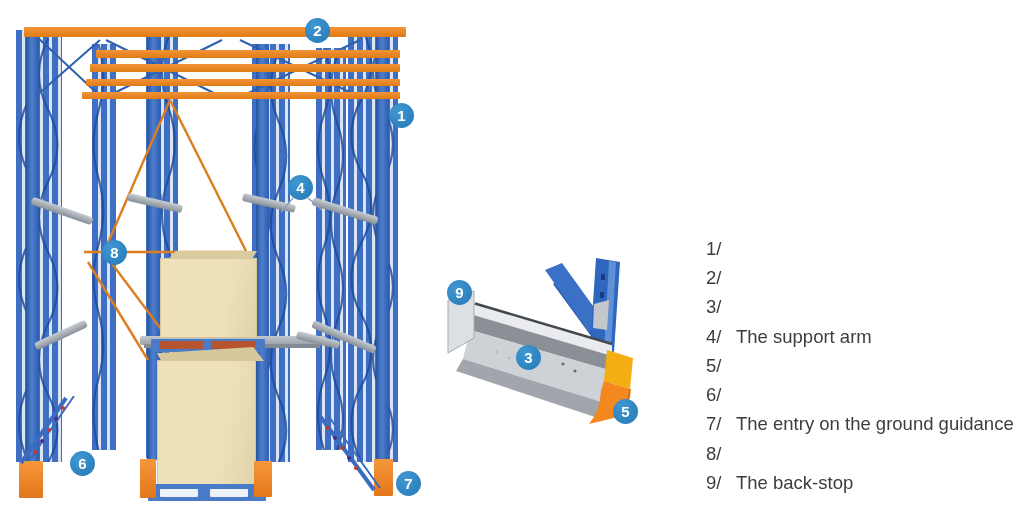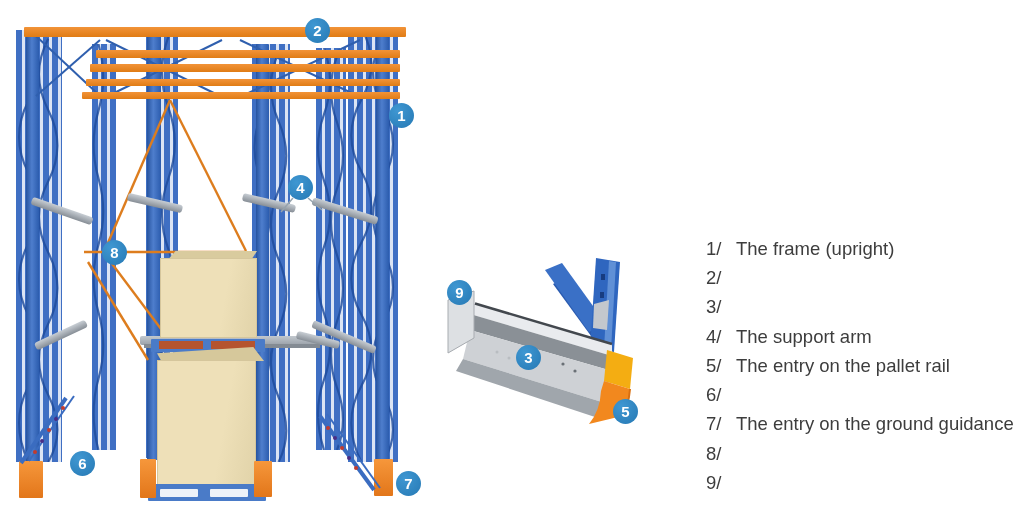--- a/index.html
+++ b/index.html
@@ -189,44 +189,43 @@
   <div class="co" style="left:288px;top:175px;">4</div>
   <div class="co" style="left:613px;top:399px;">5</div>
   <div class="co" style="left:70px;top:451px;">6</div>
   <div class="co" style="left:396px;top:471px;">7</div>
   <div class="co" style="left:102px;top:240px;">8</div>
   <div class="co" style="left:447px;top:280px;">9</div>
 
   <div class="legend">
     <div class="lrow">
       <span class="lnum">1/</span>
-      <span class="llab">The frame (upright)</span>
     </div>
     <div class="lrow">
       <span class="lnum">2/</span>
     </div>
     <div class="lrow">
       <span class="lnum">3/</span>
     </div>
     <div class="lrow">
       <span class="lnum">4/</span>
       <span class="llab">The support arm</span>
     </div>
     <div class="lrow">
       <span class="lnum">5/</span>
-      <span class="llab">The entry on the pallet rail</span>
     </div>
     <div class="lrow">
       <span class="lnum">6/</span>
     </div>
     <div class="lrow">
       <span class="lnum">7/</span>
       <span class="llab">The entry on the ground guidance</span>
     </div>
     <div class="lrow">
       <span class="lnum">8/</span>
     </div>
     <div class="lrow">
       <span class="lnum">9/</span>
+      <span class="llab">The back-stop</span>
     </div>
   </div>
 
 </div>
 
 </body></html>

